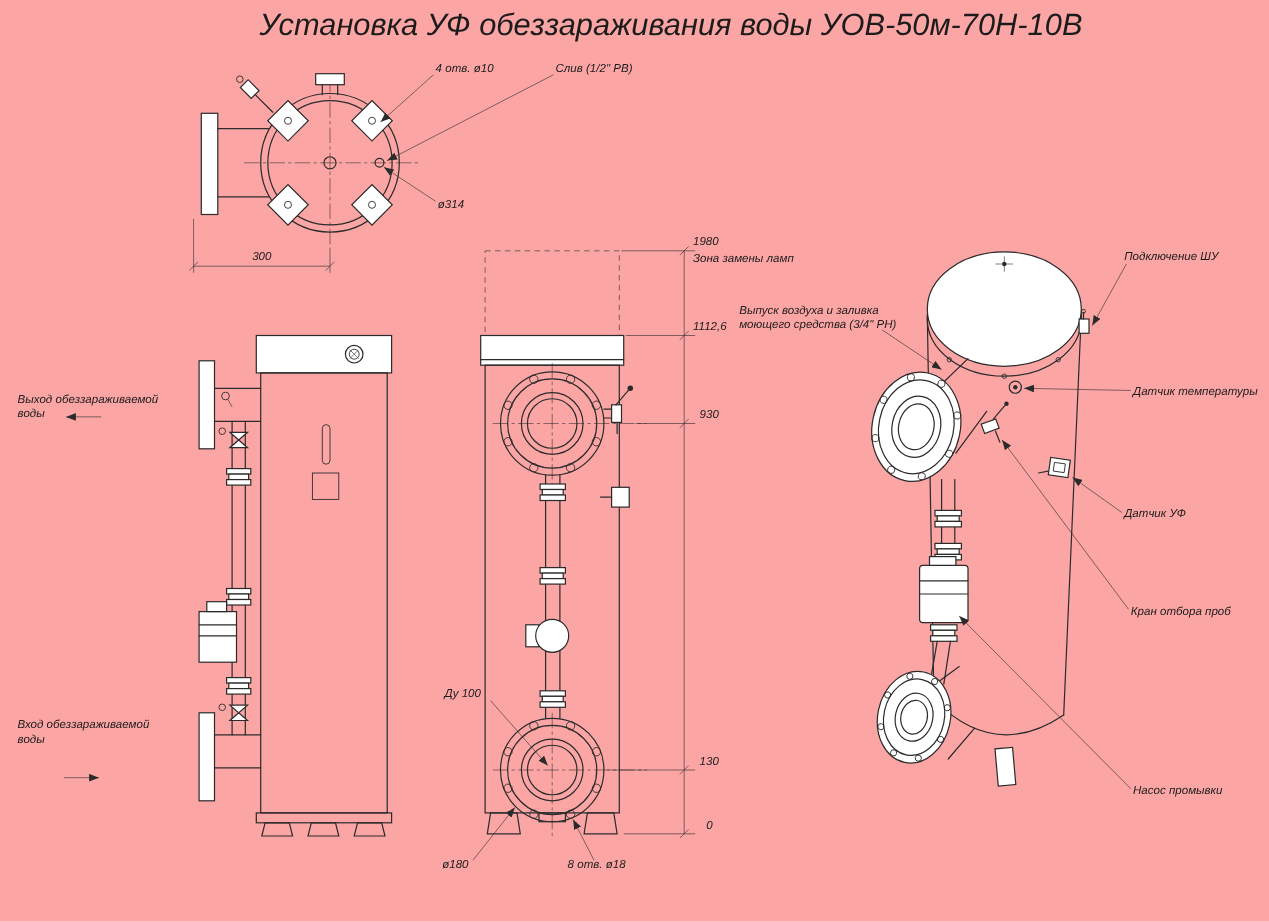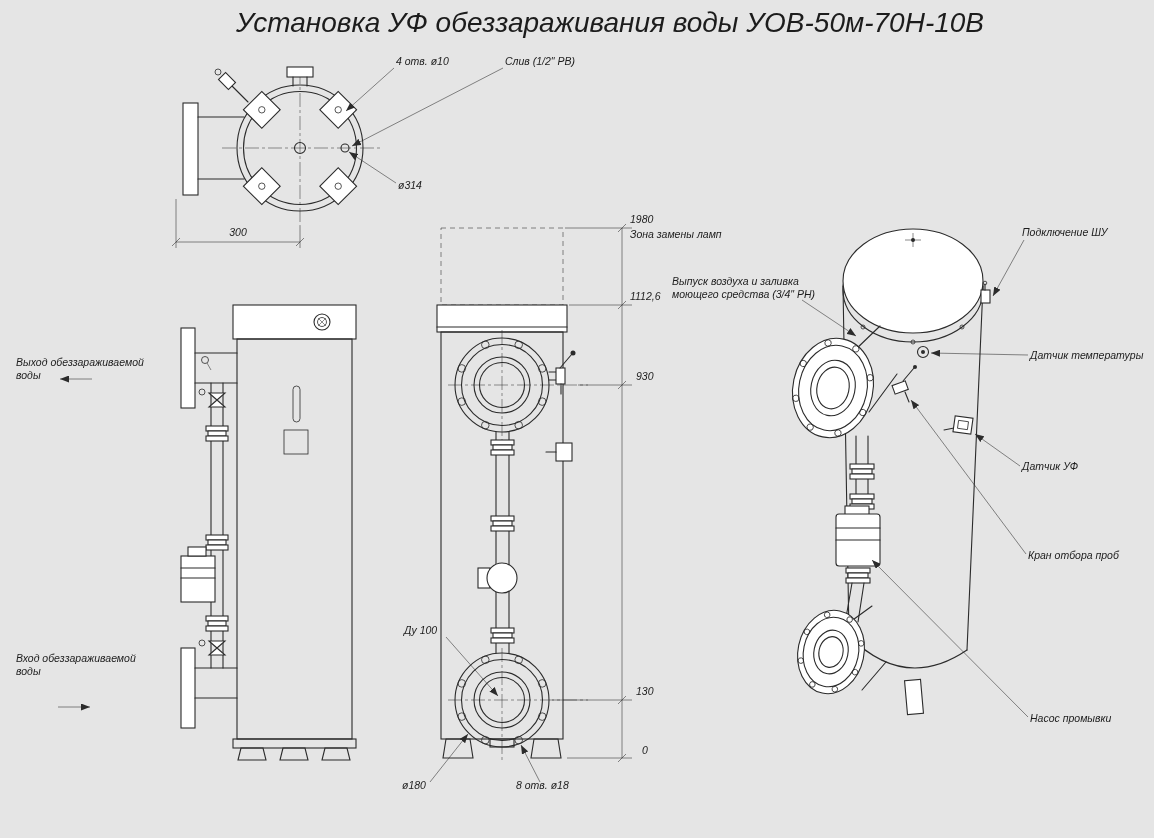--- a/index.html
+++ b/index.html
@@ -1,16 +1,16 @@
 <!DOCTYPE html>
 <html><head>
 <meta charset="utf-8">
 <style>
   html,body{margin:0;padding:0;background:#ffffff;}
-  .stage{width:1154px;height:838px;position:relative;background:#e5e5e5;overflow:hidden;}
+  .stage{width:1154px;height:838px;position:relative;background:#fca5a5;overflow:hidden;}
   svg{display:block;}
   .ln{stroke:#2b2b2b;stroke-width:1.1;fill:none;stroke-linecap:round;}
   .fw{stroke:#2b2b2b;stroke-width:1.1;fill:#ffffff;}
   .lt{stroke:#2b2b2b;stroke-width:0.55;fill:none;}
   .bh{stroke:#2b2b2b;stroke-width:0.8;fill:none;}
   .cl{stroke:#2b2b2b;stroke-width:0.5;fill:none;stroke-dasharray:14 3 3 3;}
   .dash{stroke-dasharray:5 4;}
   text{font-family:"Liberation Sans",sans-serif;font-style:italic;fill:#1c1c1c;}
   .ann{font-size:10.5px;}
   .ttl{font-size:28px;}

